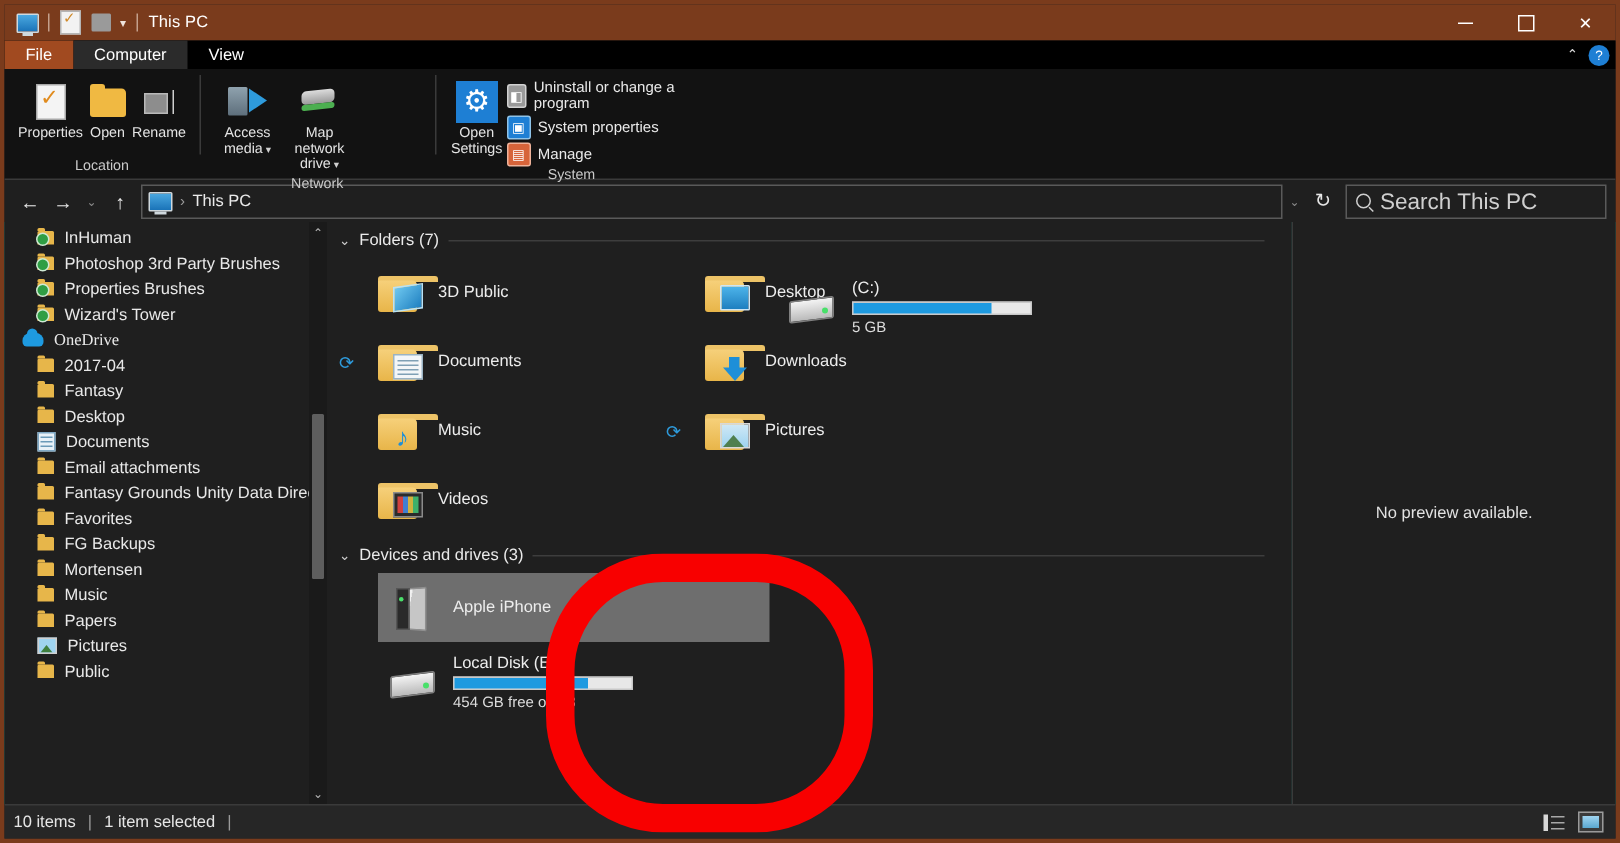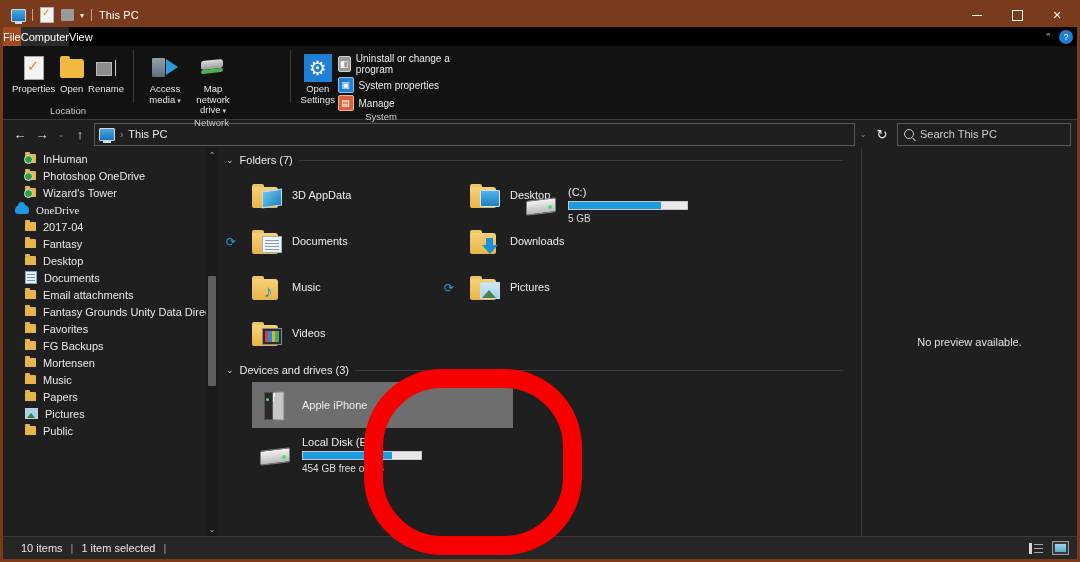--- a/index.html
+++ b/index.html
@@ -31,21 +31,21 @@
   .qat-props:after{content:"✓";position:absolute;left:1px;top:-1px;font-size:10px;color:#d08a2a;font-weight:bold;}
   .qat-folder{width:13px;height:12px;background:#9a9a9a;border-radius:1px;}
   .qat-caret{font-size:8px;color:#efe3dc;padding:0 3px;}
   .title-text{font-size:11px;color:#ffffff;margin-left:3px;letter-spacing:.1px;}
   .winbtns{position:absolute;right:0;top:0;height:100%;display:flex;}
   .winbtn{width:40px;height:24px;display:flex;align-items:center;justify-content:center;color:#fff;font-size:11px;}
   .glyph-min{display:block;width:10px;height:1px;background:#fff;}
   .glyph-max{display:block;width:9px;height:9px;border:1px solid #fff;}
   
   .tabstrip{height:19px;flex:0 0 19px;background:#000;display:flex;align-items:stretch;position:relative;}
-  .tab{display:flex;align-items:center;padding:0 0;font-size:11px;color:#fff;}
+  .tab{display:flex;align-items:center;padding:0 14px;font-size:11px;color:#fff;}
   .tab.file{background:#a14a20;}
   .tab.active{background:#2b2b2b;}
   .ribbon-right{position:absolute;right:4px;top:0;height:100%;display:flex;align-items:center;gap:7px;}
   .chevron-up{color:#d9d9d9;font-size:9px;}
   .help-btn{width:14px;height:14px;border-radius:50%;background:#1e7fd4;color:#fff;font-size:9px;display:flex;align-items:center;justify-content:center;}
   
   .ribbon{height:73px;flex:0 0 73px;background:#121212;display:flex;position:relative;border-bottom:1px solid #3a3a3a;}
   .rgroup{display:flex;flex-direction:column;justify-content:space-between;position:relative;padding:2px 0 0 0;}
   .rgroup + .rgroup:before{content:"";position:absolute;left:0;top:4px;bottom:16px;width:1px;background:#3a3a3a;}
   .rgroup-items{display:flex;align-items:flex-start;padding:3px 8px 0 8px;flex:1;}
@@ -84,21 +84,21 @@
   .addressbar{height:28px;flex:0 0 28px;background:#1f1f1f;display:flex;align-items:center;padding:0 6px;gap:0;}
   .navbtn{width:22px;height:22px;display:flex;align-items:center;justify-content:center;color:#e6e6e6;font-size:13px;}
   .navbtn.dim{color:#8a8a8a;font-size:8px;width:16px;}
   .addr-field{flex:1;height:21px;background:#1f1f1f;border:1px solid #5a5a5a;display:flex;align-items:center;padding:0 4px;margin-left:3px;min-width:0;}
   .addr-pcicon{width:14px;height:11px;background:linear-gradient(#4aa8e0,#1a73b8);border:1px solid #cfd8dd;border-radius:1px;position:relative;flex:0 0 auto;}
   .addr-pcicon:after{content:"";position:absolute;left:3px;bottom:-3px;width:8px;height:2px;background:#cfd8dd;}
   .addr-sep{color:#9a9a9a;font-size:10px;margin:0 5px;}
   .addr-crumb{font-size:11px;color:#eaeaea;}
   .addr-actions{display:flex;align-items:center;}
   .search-field{width:160px;height:21px;background:#1f1f1f;border:1px solid #5a5a5a;display:flex;align-items:center;gap:6px;padding:0 6px;margin-left:4px;}
-  .search-ph{font-size:11px;color:#cfcfcf;}
+  .search-ph{font-size:15px;color:#cfcfcf;}
   .mag{width:8px;height:8px;border:1.3px solid #cfcfcf;border-radius:50%;position:relative;}
   .mag:after{content:"";position:absolute;right:-3px;bottom:-2px;width:4px;height:1.3px;background:#cfcfcf;transform:rotate(45deg);}
   
   .main{flex:1;display:flex;min-height:0;background:#0f766e;}
   
   .nav{width:215px;flex:0 0 215px;background:#1f1f1f;position:relative;overflow:hidden;}
   .nav-list{padding-top:2px;}
   .nav-item{height:17px;display:flex;align-items:center;padding-left:22px;gap:7px;font-size:11px;color:#e9e9e9;white-space:nowrap;}
   .nav-item.lvl2{padding-left:22px;}
   .nav-item.root{padding-left:12px;font-family:Liberation Serif, serif;}
@@ -156,21 +156,21 @@
   .dev-phone .pbody{position:absolute;left:6px;top:2px;width:18px;height:26px;background:linear-gradient(100deg,#f1f1f1 0 45%,#c6c6c6 45% 100%);border:1px solid #8f8f8f;border-radius:1px;transform:perspective(40px) rotateY(-12deg);}
   .dev-phone .pdark{position:absolute;left:6px;top:2px;width:7px;height:26px;background:#2a2a2a;border:1px solid #555;}
   .dev-phone .pled{position:absolute;left:8px;top:8px;width:3px;height:3px;border-radius:50%;background:#49e06a;}
   .dev-hdd{width:34px;height:28px;position:relative;flex:0 0 auto;}
   .dev-hdd .hb{position:absolute;left:2px;top:8px;width:28px;height:13px;background:linear-gradient(#f4f4f4,#b9b9b9);border:1px solid #7f7f7f;border-radius:2px;transform:skewY(-7deg);}
   .dev-hdd .hl{position:absolute;right:6px;top:14px;width:4px;height:4px;border-radius:50%;background:#49e06a;}
   
   .preview{width:215px;flex:0 0 215px;background:#1f1f1f;border-left:1px solid #3a3a3a;display:flex;align-items:center;justify-content:center;}
   .preview-text{font-size:11px;color:#e2e2e2;}
   
-  .status{height:22px;flex:0 0 22px;background:#262626;border-top:1px solid #3a3a3a;display:flex;align-items:center;padding:0 18px;position:relative;}
+  .status{height:22px;flex:0 0 22px;background:#262626;border-top:1px solid #3a3a3a;display:flex;align-items:center;padding:0 6px;position:relative;}
   .st-text{font-size:11px;color:#e6e6e6;}
   .st-div{color:#9a9a9a;margin:0 8px;font-size:11px;}
   .st-views{position:absolute;right:8px;top:0;height:100%;display:flex;align-items:center;gap:9px;}
   .vw-details{width:14px;height:11px;position:relative;}
   .vw-details:before{content:"";position:absolute;left:0;top:0;width:3px;height:11px;background:#d8d8d8;}
   .vw-details:after{content:"";position:absolute;left:5px;top:1px;width:9px;height:1.5px;background:#a8a8a8;box-shadow:0 4px 0 #a8a8a8,0 8px 0 #a8a8a8;}
   .vw-tiles{width:15px;height:12px;background:#3a3a3a;border:1px solid #9a9a9a;position:relative;}
   .vw-tiles:after{content:"";position:absolute;inset:2px;background:linear-gradient(#9fd4f0,#5aa8d0);}
   
   .annot{
@@ -315,21 +315,25 @@
   <div class="main">
 
     <div class="nav">
       <div class="nav-list" id="nav-list">
           <div class="nav-item lvl2">
             <span class="ni-folder sync"></span>
             <span>InHuman</span>
           </div>
           <div class="nav-item lvl2">
             <span class="ni-folder sync"></span>
-            <span>Photoshop OneDrive</span>
+            <span>Photoshop 3rd Party Brushes</span>
+          </div>
+          <div class="nav-item lvl2">
+            <span class="ni-folder sync"></span>
+            <span>Properties Brushes</span>
           </div>
           <div class="nav-item lvl2">
             <span class="ni-folder sync"></span>
             <span>Wizard's Tower</span>
           </div>
           <div class="nav-item root">
             <span class="ni-cloud"></span>
             <span>OneDrive</span>
           </div>
           <div class="nav-item lvl2">
@@ -399,21 +403,21 @@
         <span class="grp-title">Folders (7)</span>
         <span class="grp-rule"></span>
       </div>
       <div class="tiles" id="folder-tiles">
           <div class="tile">
             <span class="fold">
               <i class="tab"></i>
               <i class="body"></i>
               <i class="ov ov-cube"></i>
             </span>
-            <span class="tile-label">3D AppData</span>
+            <span class="tile-label">3D Public</span>
           </div>
           <div class="tile">
             <span class="fold">
               <i class="tab"></i>
               <i class="body"></i>
               <i class="ov ov-desk"></i>
             </span>
             <span class="tile-label">Desktop</span>
           </div>
           <div class="tile">

